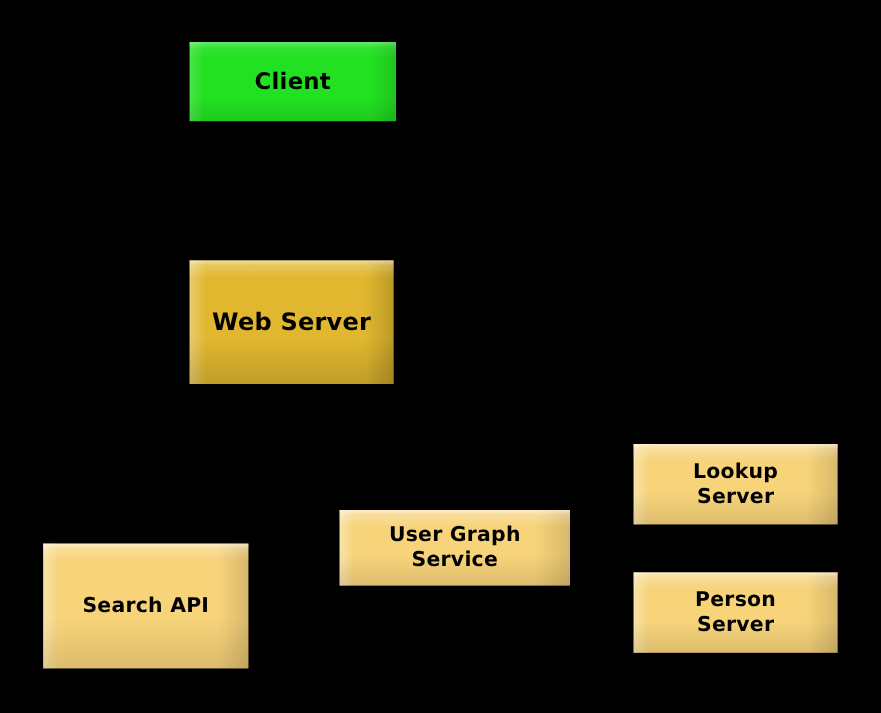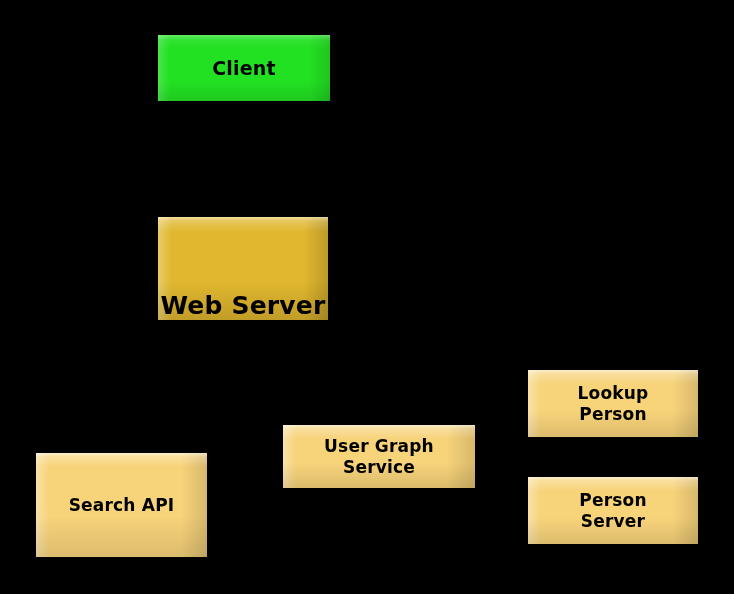--- a/index.html
+++ b/index.html
@@ -83,21 +83,21 @@
     display: block;
     width: 100%;
     white-space: pre-line;
   }
 </style>
 </head>
 <body>
 
 <div id="canvas" style="width: 734px; height: 594px; background: rgb(0, 0, 0);">
     <div class="node fill-green" style="left: 158px; top: 35px; width: 172px; height: 66px; font-size: 19px; color: rgb(0, 0, 0);"><span class="node-label">Client</span></div>
-    <div class="node fill-gold" style="left: 158px; top: 217px; width: 170px; height: 103px; font-size: 25px; color: rgb(0, 0, 0); align-items: flex-end;"><span class="node-label">Web Server</span></div>
+    <div class="node fill-gold" style="left: 158px; top: 217px; width: 170px; height: 103px; font-size: 20px; color: rgb(0, 0, 0);"><span class="node-label">Web Server</span></div>
     <div class="node fill-lightgold" style="left: 528px; top: 370px; width: 170px; height: 67px; font-size: 17px; color: rgb(0, 0, 0);"><span class="node-label">Lookup
-Person</span></div>
+Server</span></div>
     <div class="node fill-lightgold" style="left: 283px; top: 425px; width: 192px; height: 63px; font-size: 17px; color: rgb(0, 0, 0);"><span class="node-label">User Graph
 Service</span></div>
     <div class="node fill-lightgold" style="left: 528px; top: 477px; width: 170px; height: 67px; font-size: 17px; color: rgb(0, 0, 0);"><span class="node-label">Person
 Server</span></div>
     <div class="node fill-lightgold" style="left: 36px; top: 453px; width: 171px; height: 104px; font-size: 17px; color: rgb(0, 0, 0);"><span class="node-label">Search API</span></div>
   </div>
 
 </body></html>

